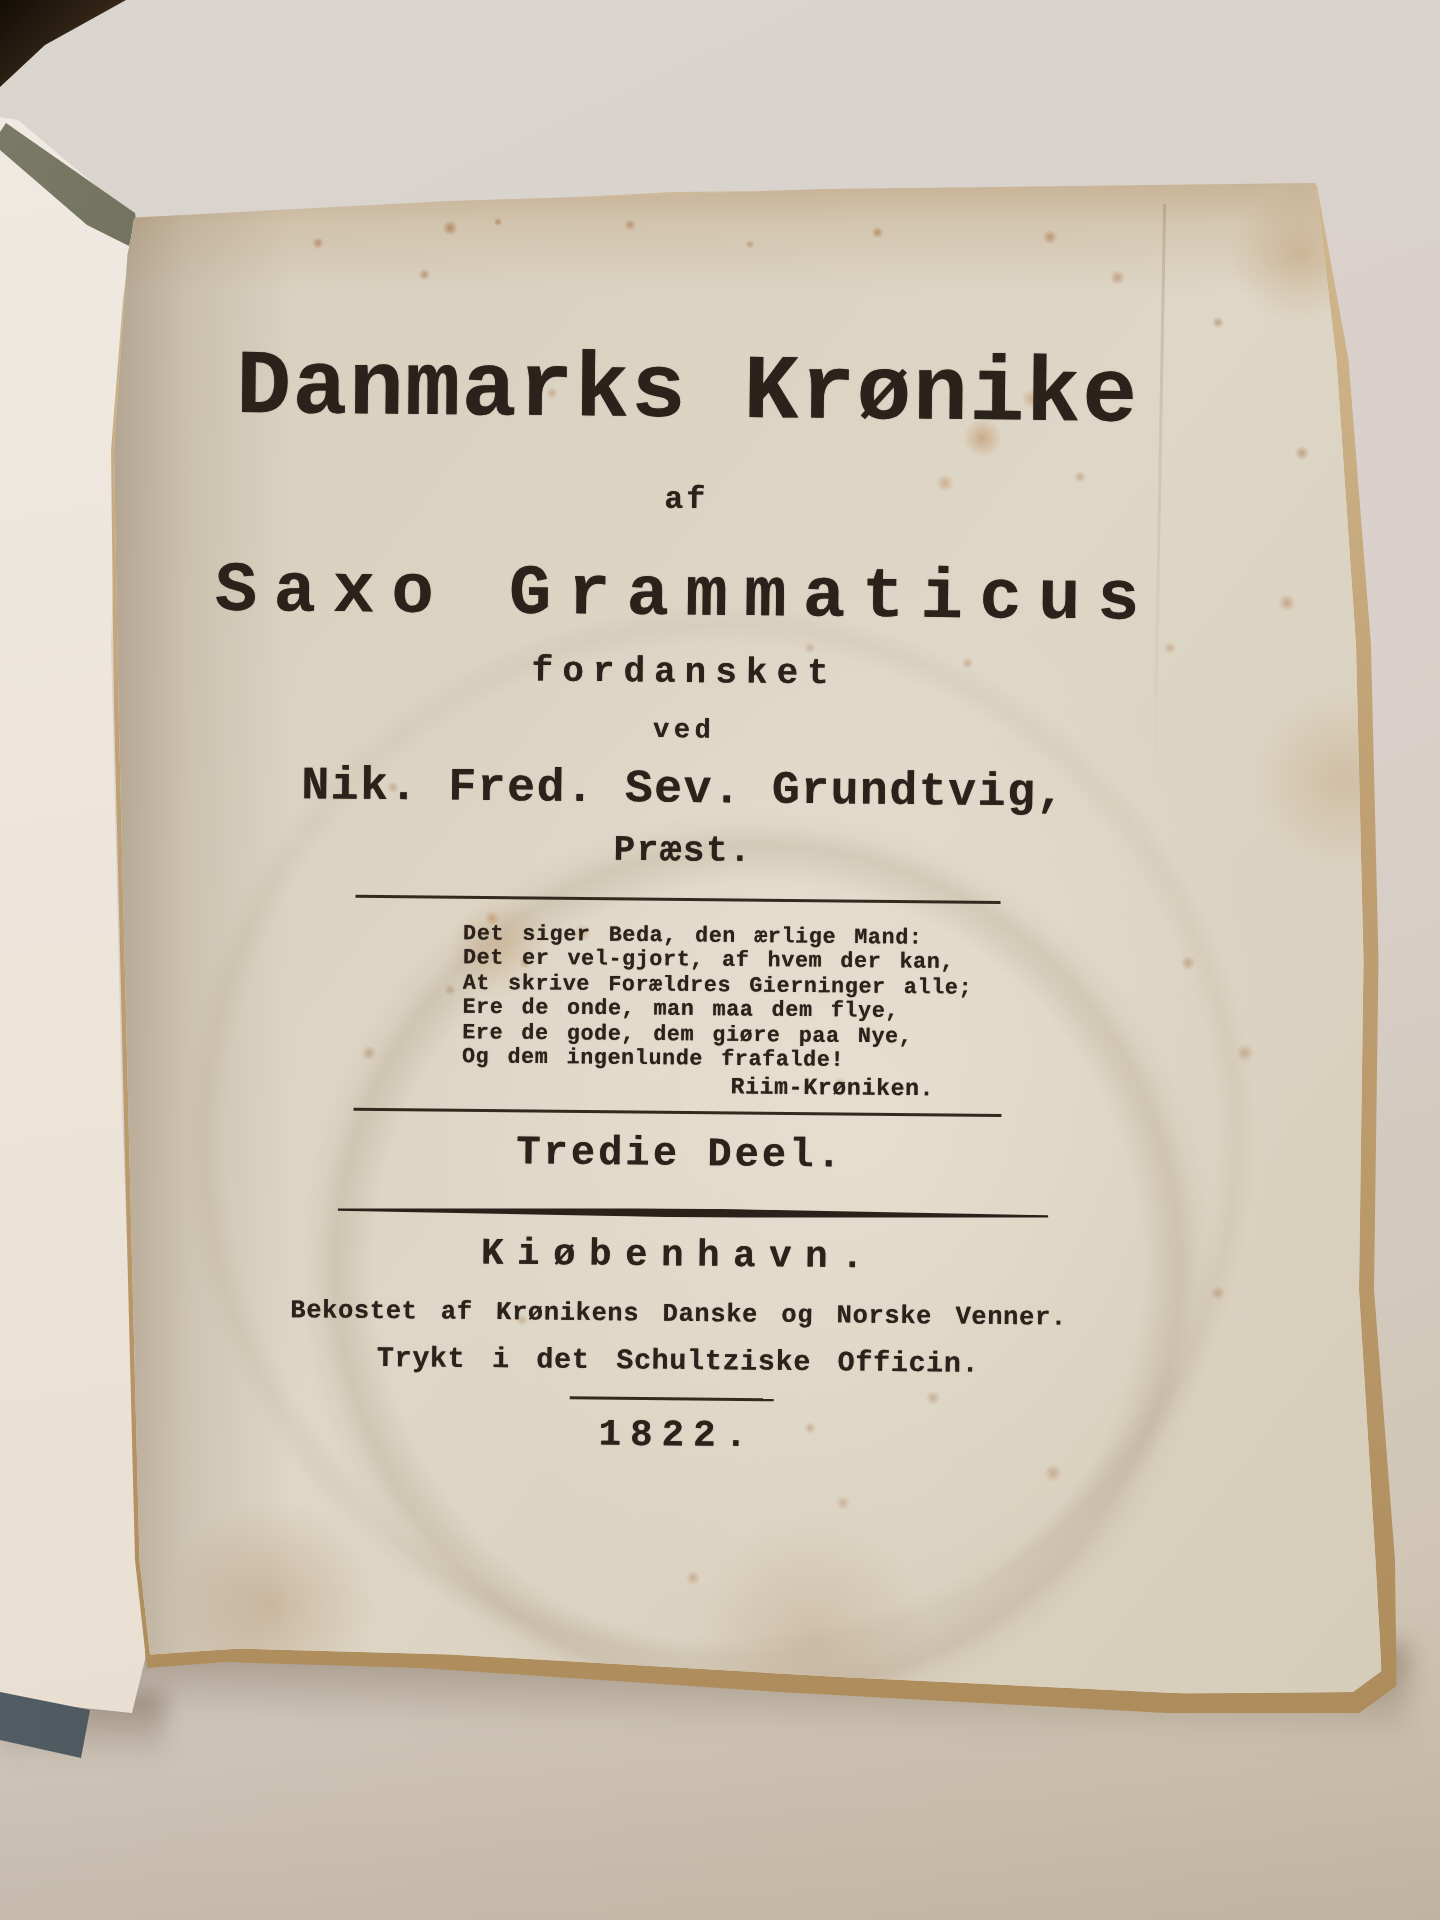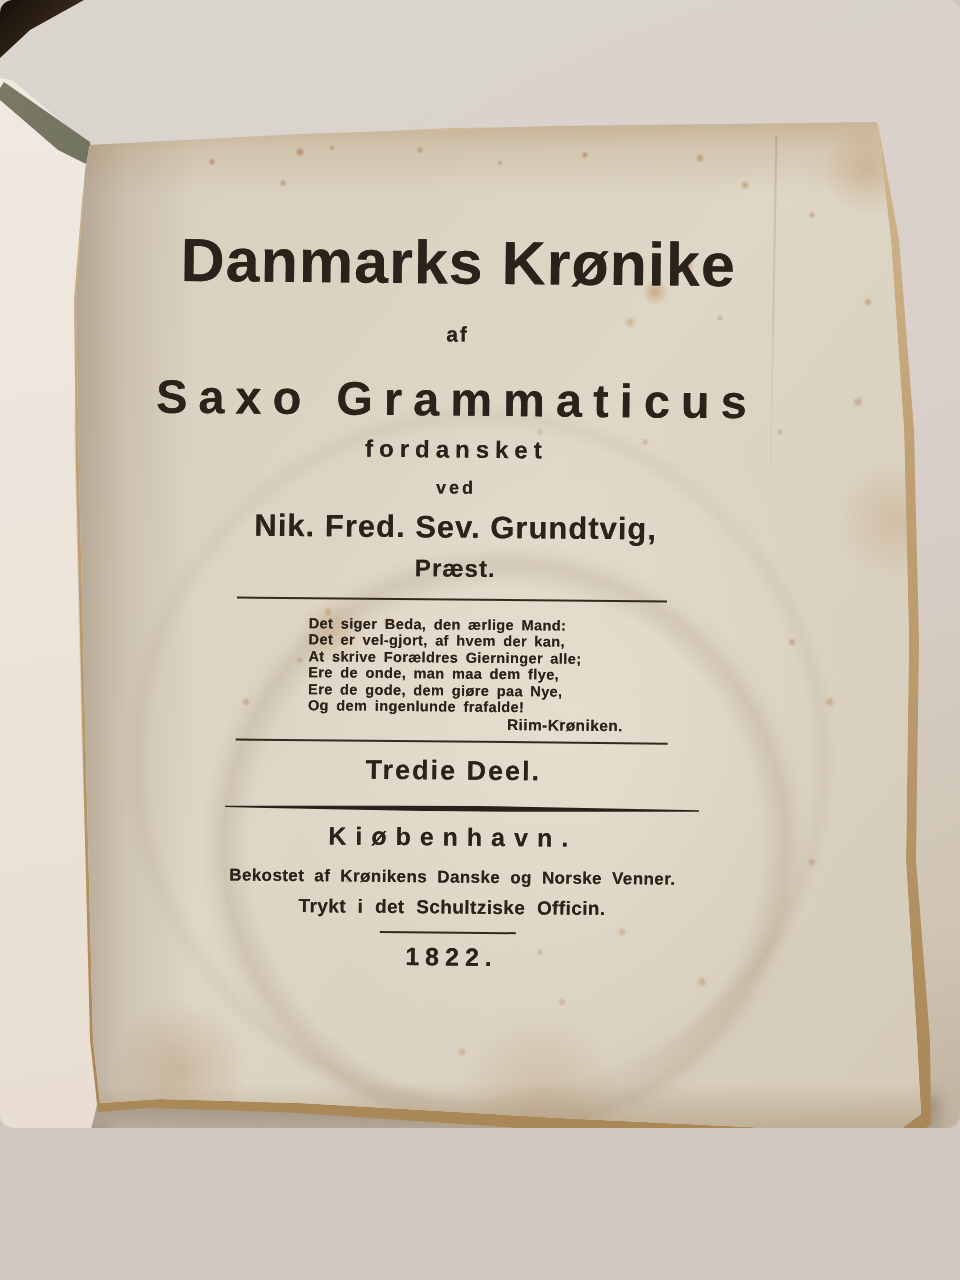--- a/index.html
+++ b/index.html
@@ -1,17 +1,17 @@
 <!DOCTYPE html>
 <html><head>
 <meta charset="utf-8">
 <style>
   html,body{margin:0;padding:0;background:#cfc8c0;}
-  .scene{position:relative;width:960px;height:1128px;overflow:hidden;
-         font-family:Liberation Sans, sans-serif;border-radius:13px;}
+  .scene{position:relative;width:960px;height:1280px;overflow:hidden;
+         font-family:Liberation Mono, monospace;}
 
   
   .table-bg{position:absolute;inset:0;
     background-image:
       radial-gradient(ellipse 700px 500px at 85% 30%, rgba(224,209,206,.55), rgba(224,209,206,0) 75%),
       linear-gradient(to bottom, rgba(120,100,80,0) 82%, rgba(120,100,80,.14) 100%),
       linear-gradient(155deg,#dbd5d0 0%,#d8d1cb 35%,#d5cdc5 60%,#d0c5b4 88%,#ccc0ae 100%);}
 
   
   .dark-corner{position:absolute;left:0;top:0;width:96px;height:64px;

